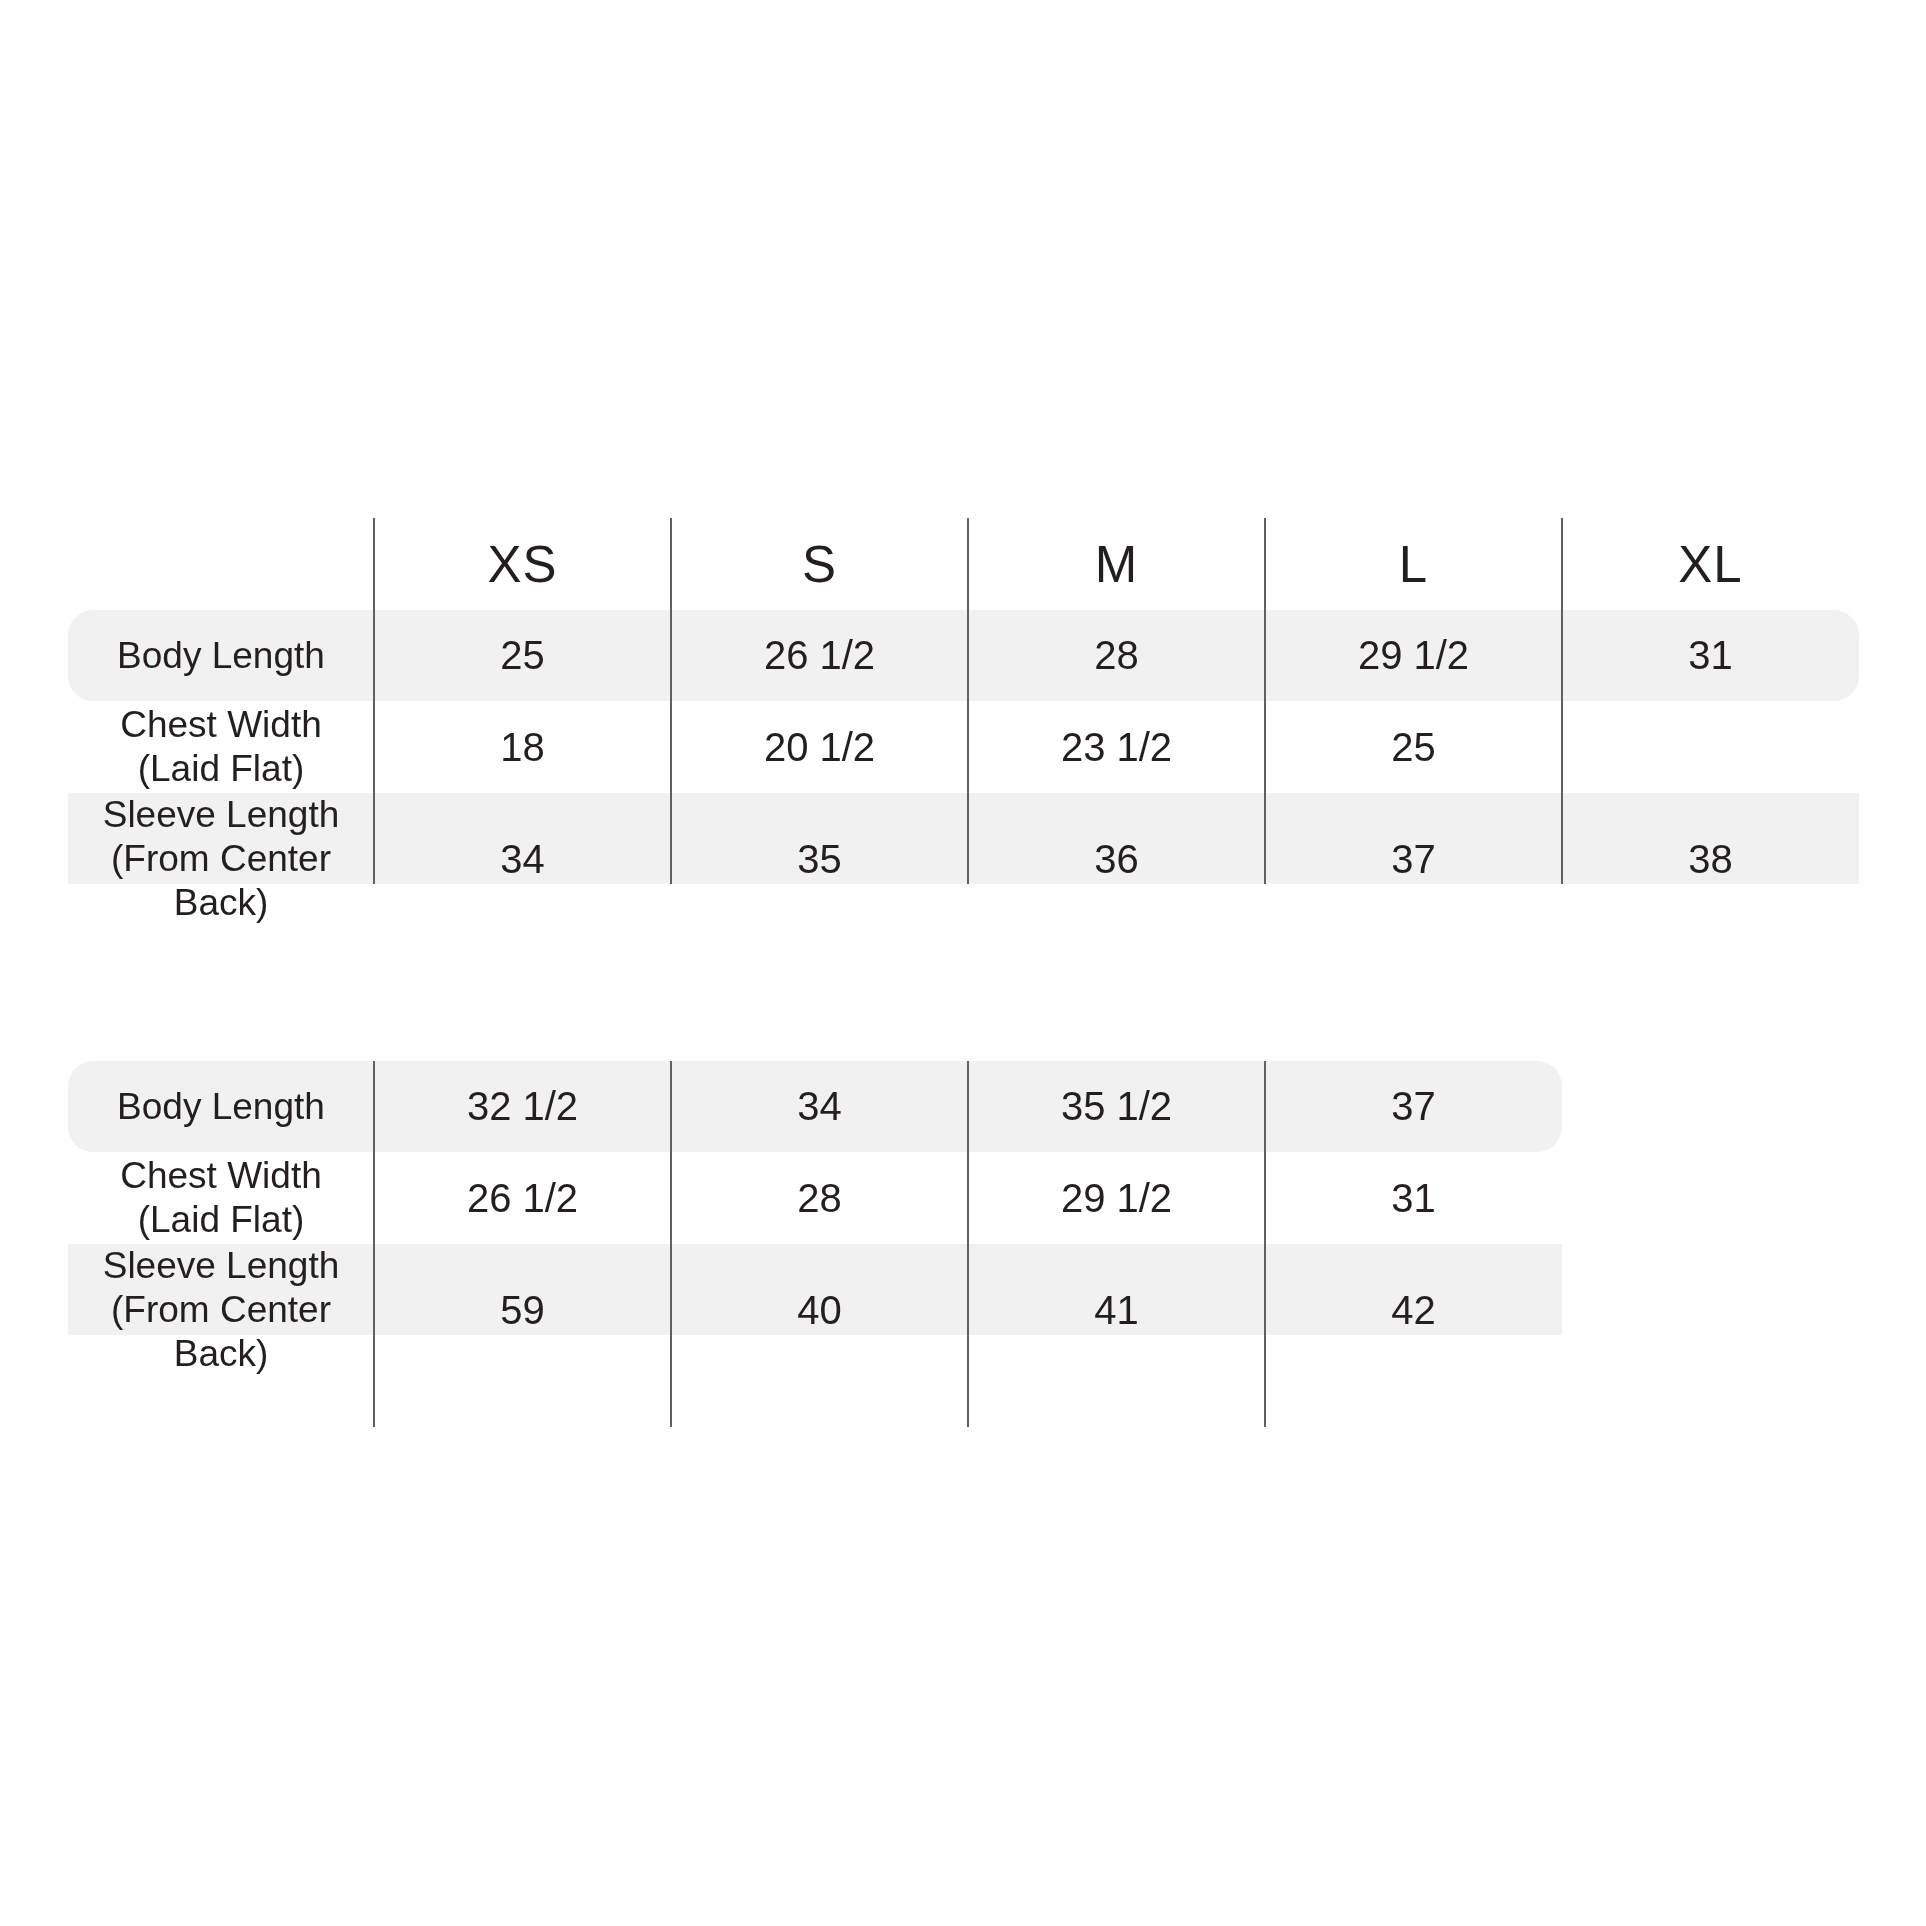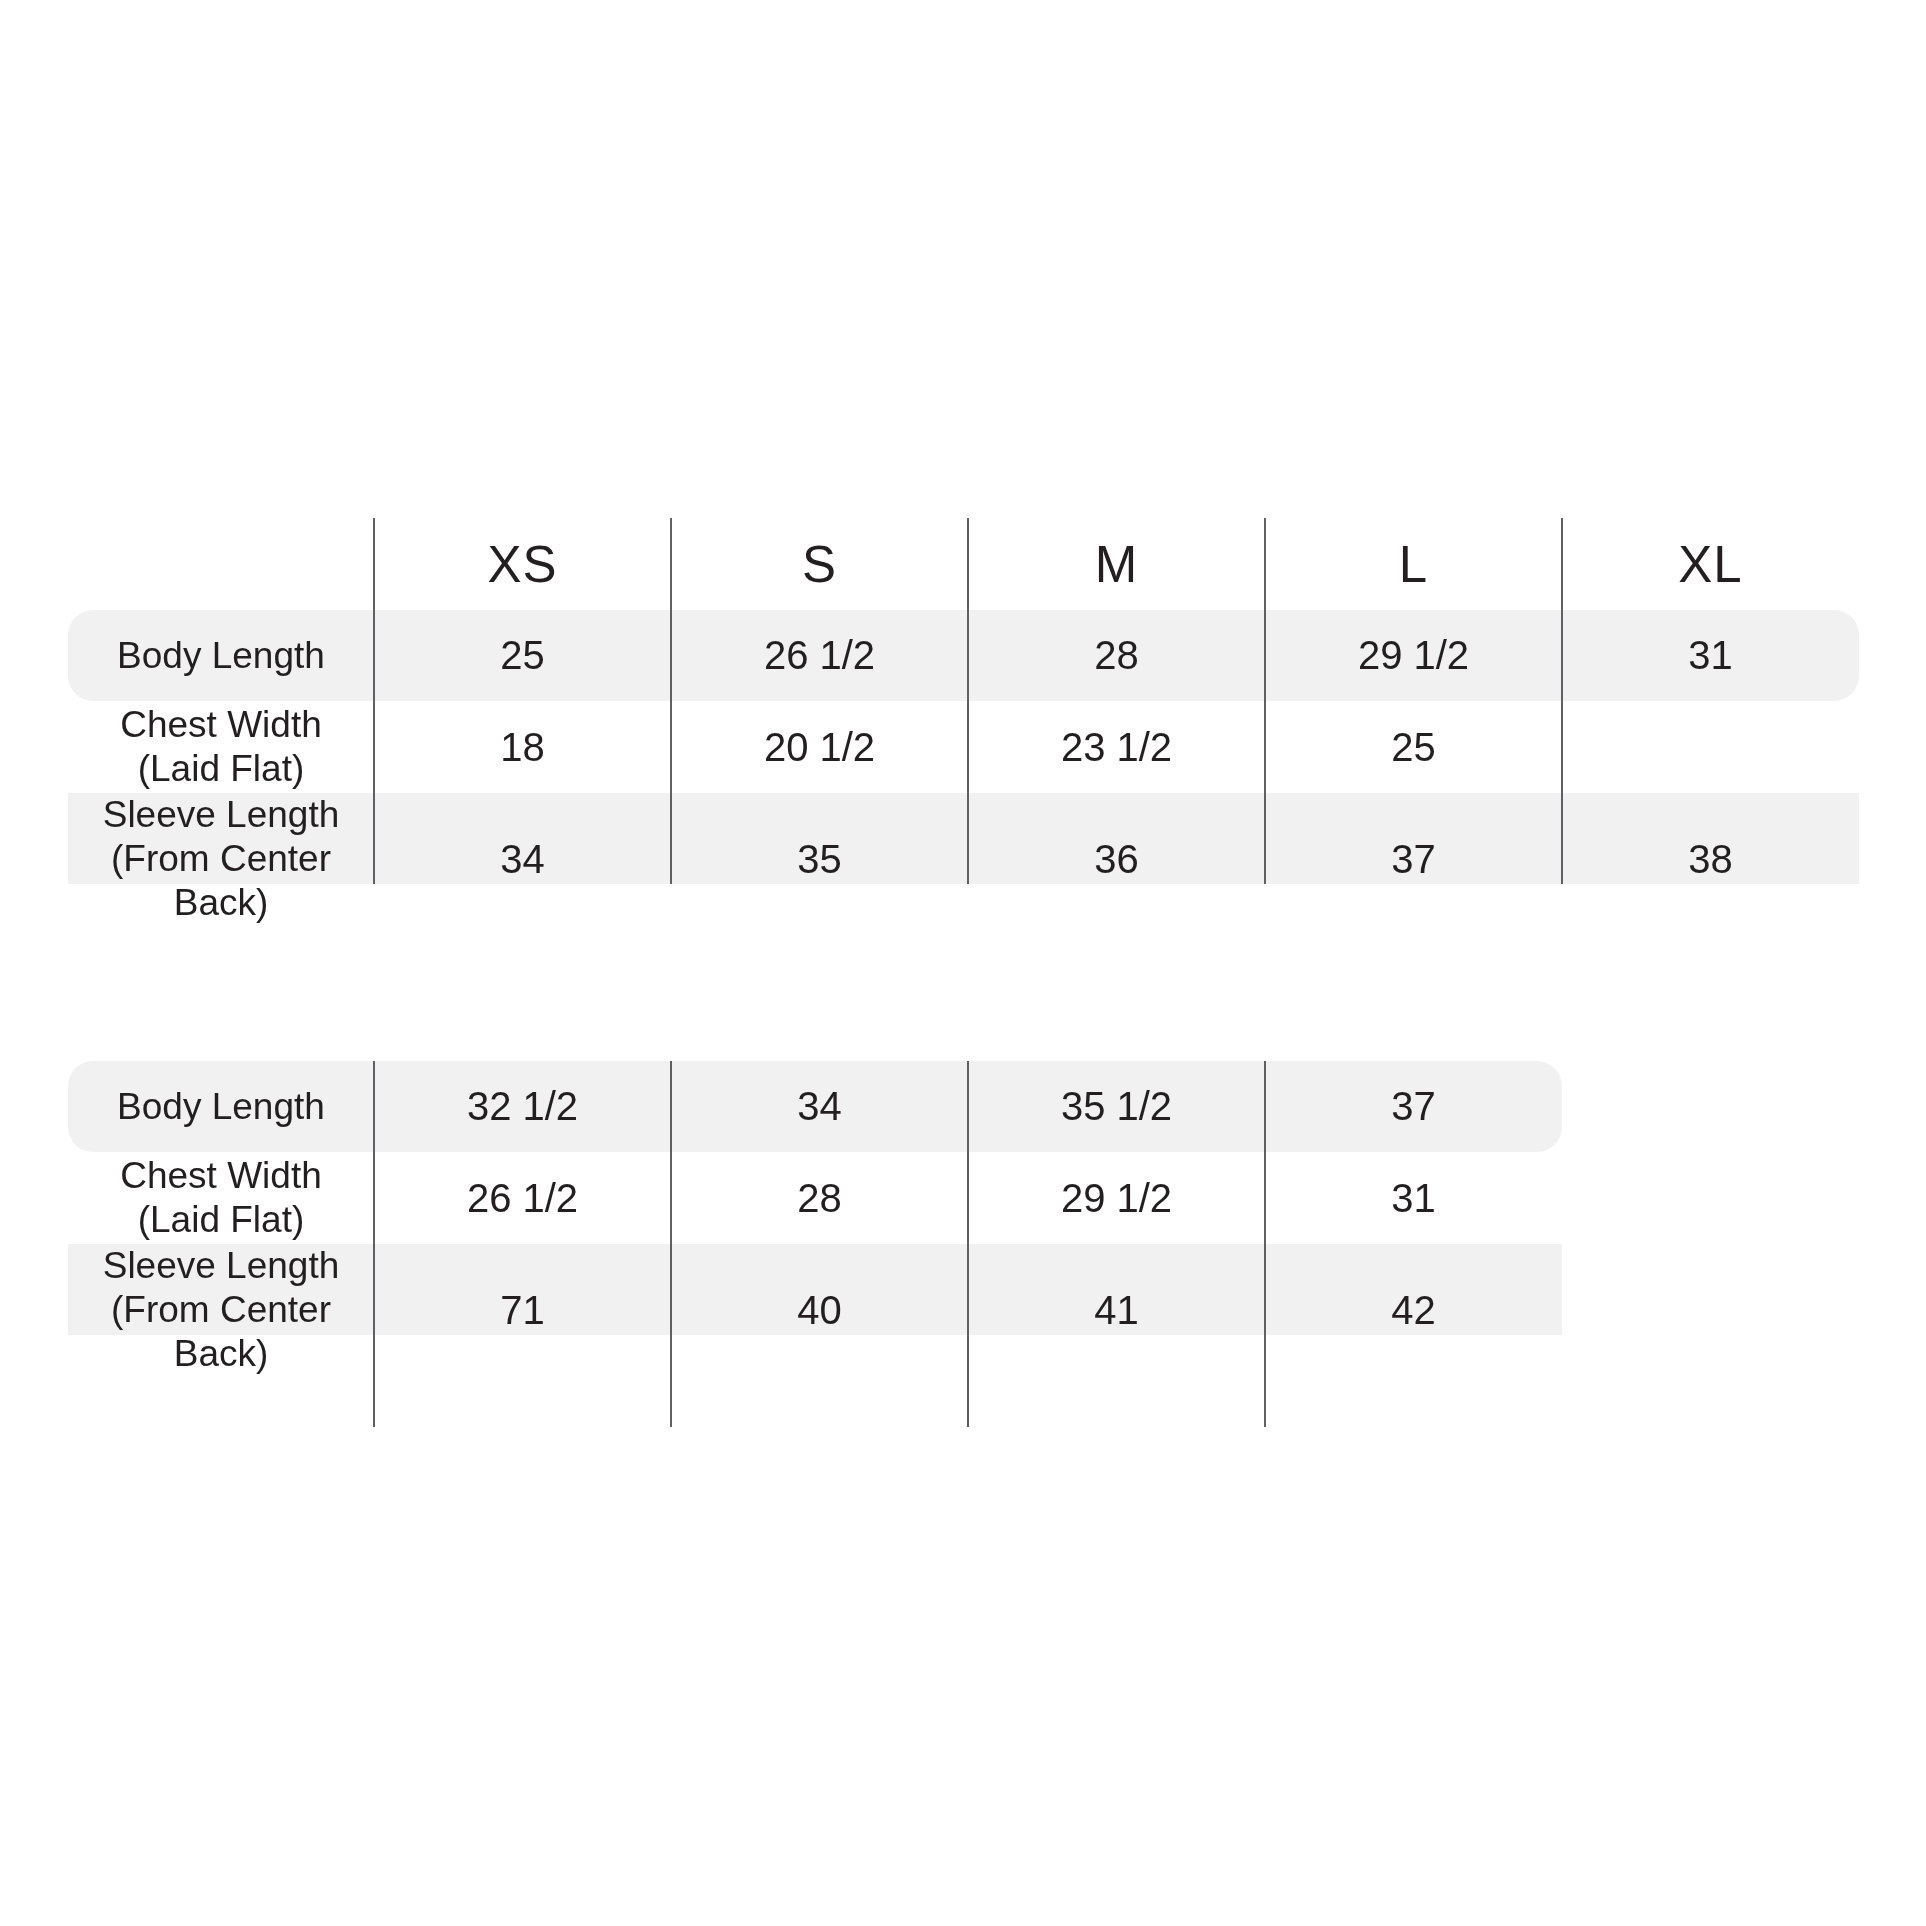--- a/index.html
+++ b/index.html
@@ -120,21 +120,21 @@
       <div class="cell value-cell">28</div>
       <div class="cell value-cell">29 1/2</div>
       <div class="cell value-cell">31</div>
     </div>
 
     <div class="row r3">
       <div class="cell label-cell">
         <span>Sleeve Length</span>
         <span>(From Center Back)</span>
       </div>
-      <div class="cell value-cell">71</div>
+      <div class="cell value-cell">59</div>
       <div class="cell value-cell">40</div>
       <div class="cell value-cell">41</div>
       <div class="cell value-cell">42</div>
     </div>
 
     <div class="vline v1"></div>
     <div class="vline v2"></div>
     <div class="vline v3"></div>
     <div class="vline v4"></div>
   </section>

